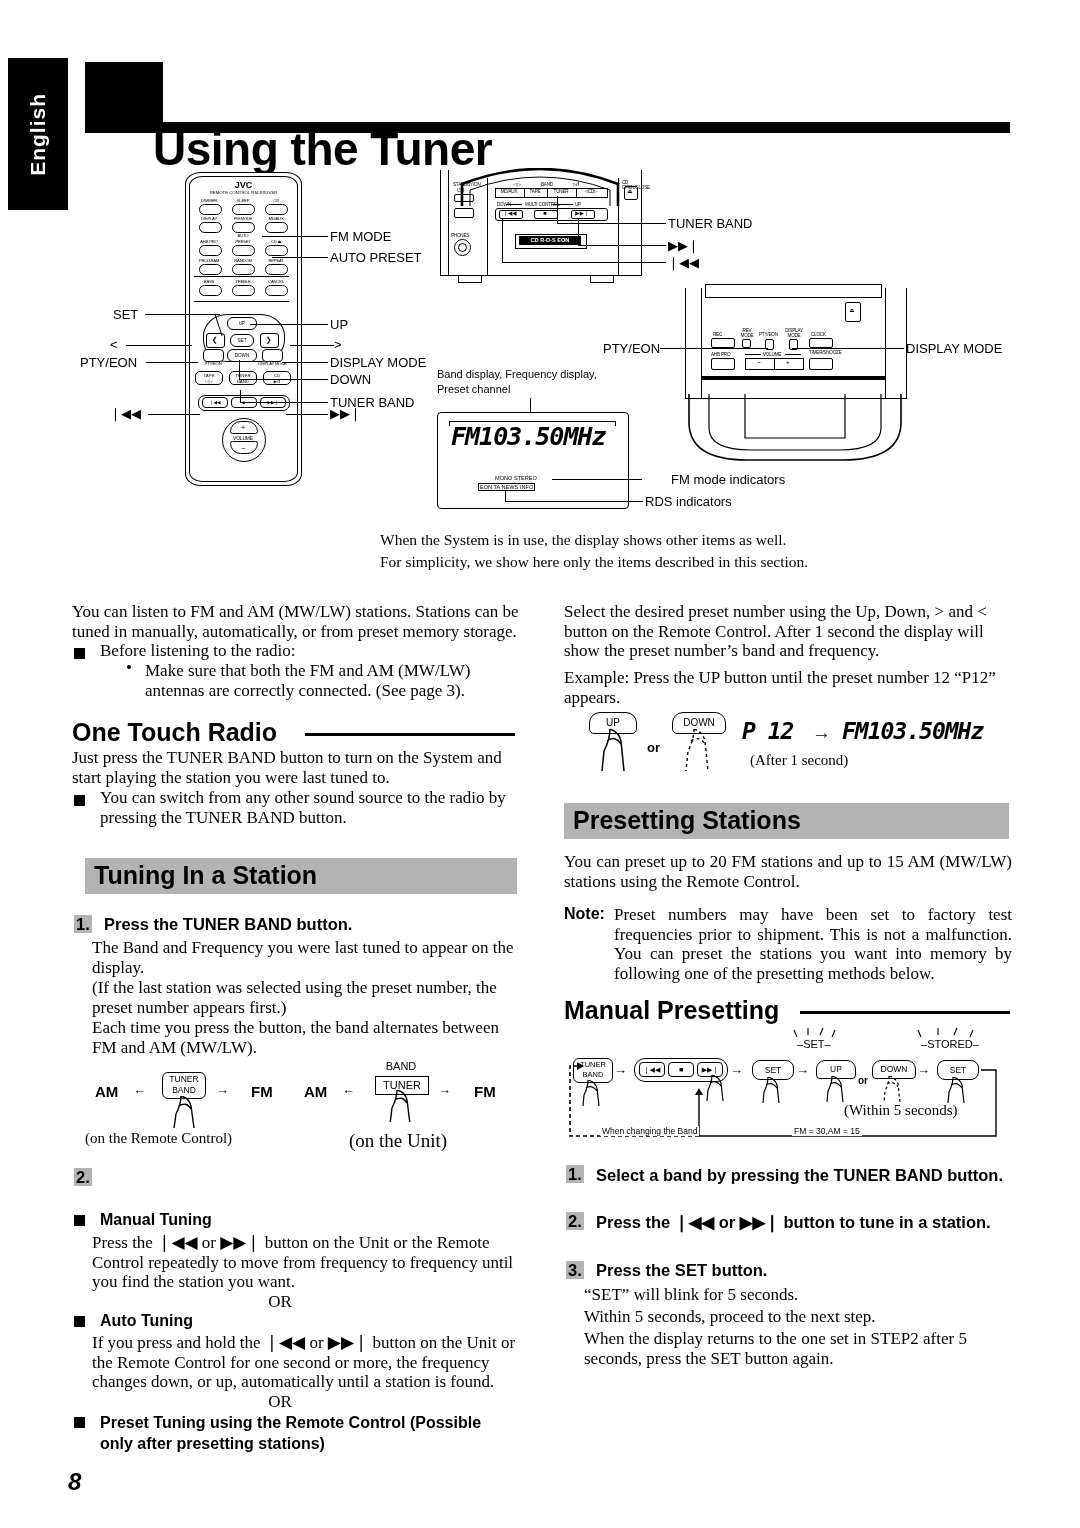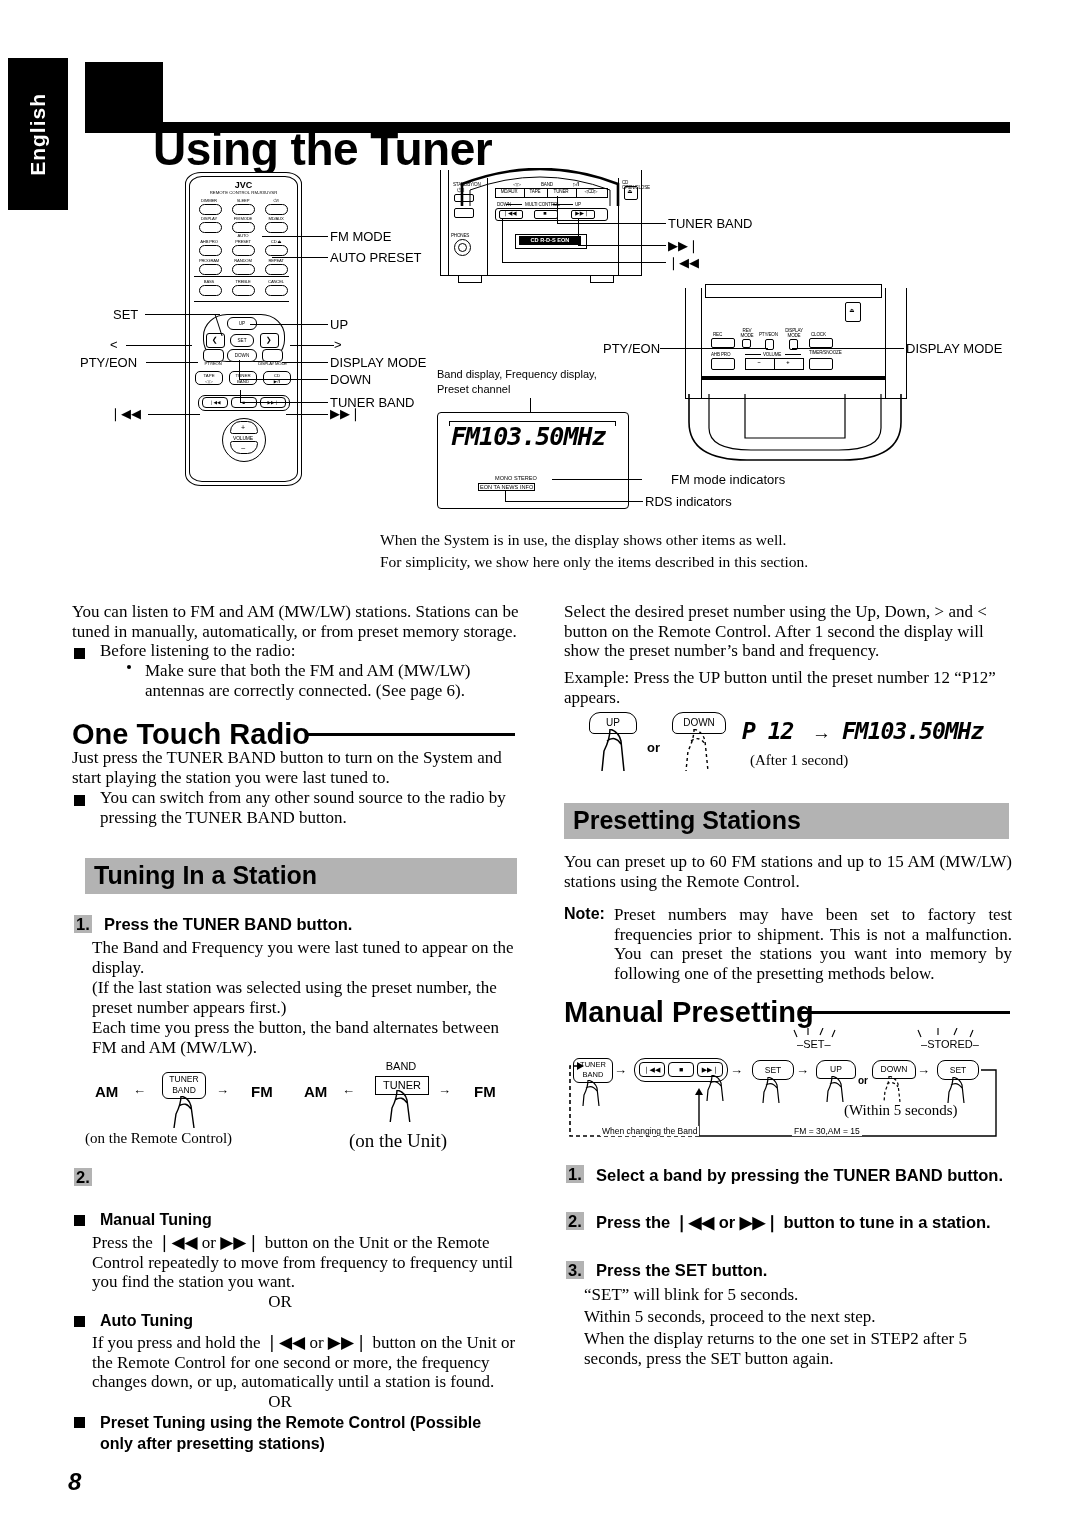--- a/index.html
+++ b/index.html
@@ -159,21 +159,21 @@
   .para { font-family:"Liberation Serif", serif; font-size:17px; line-height:19.5px; }
   .bull { position:absolute; width:11px; height:11px; background:#000; }
 
   .sec-head {
     font-family:"Liberation Sans", sans-serif;
     font-weight:bold; font-size:25px;
     background:#b3b3b3; padding:3px 0 4px 9px;
   }
   .sub-head {
     font-family:"Liberation Sans", sans-serif;
-    font-weight:bold; font-size:29px;
+    font-weight:bold; font-size:25px;
   }
   .sub-rule { position:absolute; height:3px; background:#000; }
 
   .stepnum {
     font-family:"Liberation Sans", sans-serif; font-weight:bold;
     font-size:16.5px; background:#b3b3b3; padding:0 2px;
   }
   .stephead {
     font-family:"Liberation Sans", sans-serif; font-weight:bold; font-size:16.5px;
   }
@@ -462,21 +462,21 @@
 
   <div class="abs note-line" style="left:380px;top:531px;">When the System is in use, the display shows other items as well.</div>
   <div class="abs note-line" style="left:380px;top:553px;">For simplicity, we show here only the items described in this section.</div>
 
   <div class="abs para" style="left:72px;top:602px;width:450px;">You can listen to FM and AM (MW/LW) stations. Stations can be tuned in manually, automatically, or from preset memory storage.</div>
 
   <div class="bull" style="left:74px;top:648px;"></div>
   <div class="abs para" style="left:100px;top:641px;width:420px;">Before listening to the radio:</div>
 
   <div class="abs" style="left:127px;top:665px;width:4px;height:4px;background:#000;border-radius:50%;"></div>
-  <div class="abs para" style="left:145px;top:661px;width:375px;">Make sure that both the FM and AM (MW/LW) antennas are correctly connected. (See page 6).</div>
+  <div class="abs para" style="left:145px;top:661px;width:375px;">Make sure that both the FM and AM (MW/LW) antennas are correctly connected. (See page 3).</div>
 
   <div class="abs sub-head" style="left:72px;top:718px;">One Touch Radio</div>
   <div class="sub-rule" style="left:305px;top:733px;width:210px;"></div>
 
   <div class="abs para" style="left:72px;top:748px;width:450px;">Just press the TUNER BAND button to turn on the System and start playing the station you were last tuned to.</div>
   <div class="bull" style="left:74px;top:795px;"></div>
   <div class="abs para" style="left:100px;top:788px;width:420px;">You can switch from any other sound source to the radio by pressing the TUNER BAND button.</div>
 
   <div class="abs sec-head" style="left:85px;top:858px;width:432px;box-sizing:border-box;">Tuning In a Station</div>
 
@@ -556,21 +556,21 @@
     </svg>
 
     <div class="abs" style="left:178px;top:6px;font-family:'DejaVu Sans Mono',monospace;font-style:italic;font-weight:bold;font-size:23px;letter-spacing:-1px;">P 12</div>
     <div class="abs" style="left:248px;top:10px;font-size:19px;">→</div>
     <div class="abs" style="left:278px;top:6px;font-family:'DejaVu Sans Mono',monospace;font-style:italic;font-weight:bold;font-size:23px;letter-spacing:-1px;">FM103.50MHz</div>
     <div class="abs" style="left:186px;top:40px;font-family:'Liberation Serif',serif;font-size:15px;">(After 1 second)</div>
   </div>
 
   <div class="abs sec-head" style="left:564px;top:803px;width:445px;box-sizing:border-box;">Presetting Stations</div>
 
-  <div class="abs para" style="left:564px;top:852px;width:448px;text-align:justify;">You can preset up to 60 FM stations and up to 15 AM (MW/LW) stations using the Remote Control.</div>
+  <div class="abs para" style="left:564px;top:852px;width:448px;text-align:justify;">You can preset up to 20 FM stations and up to 15 AM (MW/LW) stations using the Remote Control.</div>
 
   <div class="abs" style="left:564px;top:905px;font-family:'Liberation Sans',sans-serif;font-weight:bold;font-size:16px;">Note:</div>
   <div class="abs para" style="left:614px;top:905px;width:398px;text-align:justify;">Preset numbers may have been set to factory test frequencies prior to shipment. This is not a malfunction. You can preset the stations you want into memory by following one of the presetting methods below.</div>
 
   <div class="abs sub-head" style="left:564px;top:996px;">Manual Presetting</div>
   <div class="sub-rule" style="left:800px;top:1011px;width:210px;"></div>
 
   <div class="abs" style="left:564px;top:1030px;width:450px;height:122px;">
 
     <div class="abs" style="left:233px;top:8px;font-family:'Liberation Sans',sans-serif;font-size:11px;">

